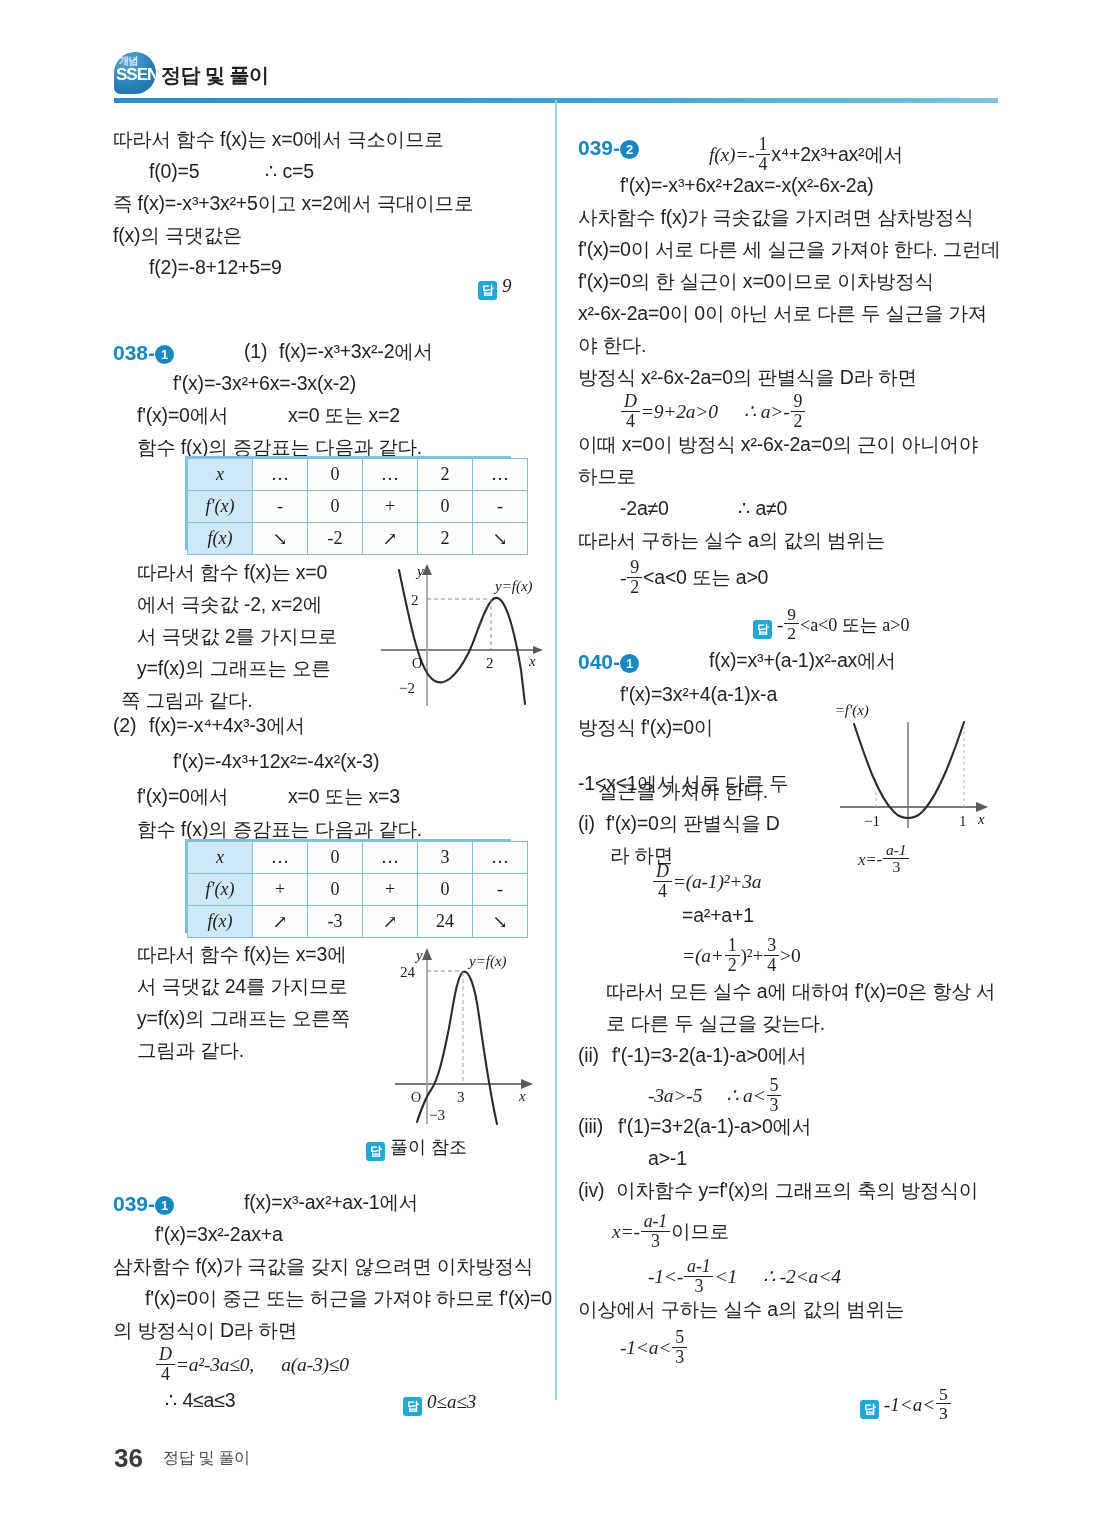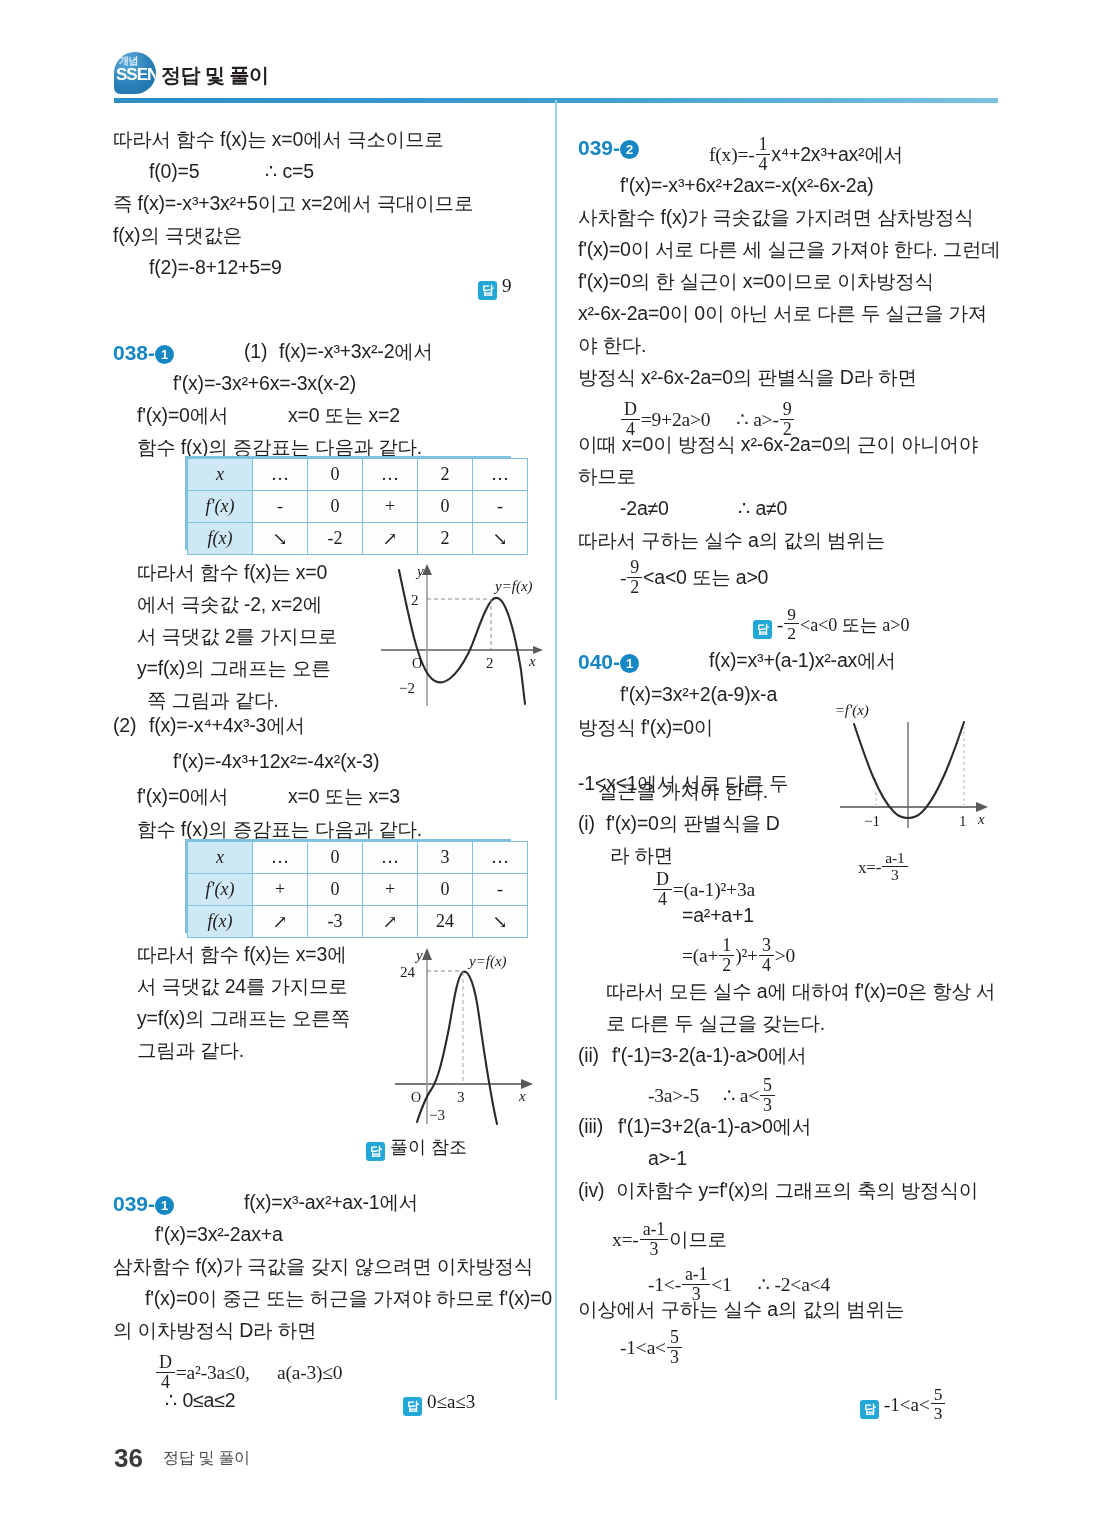--- a/index.html
+++ b/index.html
@@ -52,21 +52,21 @@
 
   
   .ln{
     position:absolute;white-space:nowrap;
     font-size:19.5px;line-height:1;
     font-family:"Liberation Sans","DejaVu Sans",sans-serif;
     color:#231f20;letter-spacing:-0.2px;
   }
   .mth{
     font-family:"Liberation Serif","DejaVu Serif",serif;
-    margin-top:8px;
+    font-style:italic;
   }
   .rm{font-family:"Liberation Serif","DejaVu Serif",serif;font-style:normal;}
 
   
   .pnum{
     position:absolute;white-space:nowrap;
     font-family:"Liberation Sans","DejaVu Sans",sans-serif;
     font-weight:700;font-size:21px;color:#1787c4;letter-spacing:0px;
   }
   .circnum{
@@ -187,21 +187,21 @@
         <td class="cell">2</td>
         <td class="cell">↘</td>
       </tr>
     </tbody>
       </table>
 
     <div class="ln" style="top:563px;left:24px;">따라서 함수 f(x)는 x=0</div>
     <div class="ln" style="top:595px;left:24px;">에서 극솟값 -2, x=2에</div>
     <div class="ln" style="top:627px;left:24px;">서 극댓값 2를 가지므로</div>
     <div class="ln" style="top:659px;left:24px;">y=f(x)의 그래프는 오른</div>
-    <div class="ln" style="top:691px;left:34px;">쪽 그림과 같다.</div>
+    <div class="ln" style="top:691px;left:8px;">쪽 그림과 같다.</div>
 
     <div class="graph" style="top:558px;left:258px;width:180px;height:150px;">
       <svg width="180" height="150" viewBox="0 0 180 150">
         <line x1="10" y1="92" x2="164" y2="92" stroke="#5a5a5a" stroke-width="1.6"></line>
         <polygon points="172,92 162,88 162,96" fill="#5a5a5a"></polygon>
         <line x1="56" y1="148" x2="56" y2="14" stroke="#9a9a9a" stroke-width="1.6"></line>
         <polygon points="56,6 51,17 61,17" fill="#5a5a5a"></polygon>
         <path d="M 28,12 C 40,70 48,108 60,120 C 72,132 86,118 98,94 C 106,77 112,52 121,42 C 130,33 140,52 150,112 L 154,146" fill="none" stroke="#2b2b2b" stroke-width="2.1" stroke-linecap="round"></path>
         <line x1="56" y1="41" x2="118" y2="41" stroke="#8a8a8a" stroke-width="1" stroke-dasharray="4,3"></line>
         <line x1="120" y1="41" x2="120" y2="92" stroke="#8a8a8a" stroke-width="1" stroke-dasharray="4,3"></line>
@@ -280,29 +280,29 @@
       <span class="badge">답</span><span class="rm" style="font-family:'Liberation Sans',sans-serif;font-size:18px;">풀이 참조</span>
     </div>
 
     <div class="pnum" style="top:1192px;left:0;">
       <span>039-</span><span class="circnum">1</span>
     </div>
     <div class="ln" style="top:1193px;left:131px;">f(x)=x³-ax²+ax-1에서</div>
     <div class="ln" style="top:1225px;left:42px;">f'(x)=3x²-2ax+a</div>
     <div class="ln" style="top:1257px;left:0px;text-align:center;">삼차함수 f(x)가 극값을 갖지 않으려면 이차방정식</div>
     <div class="ln" style="top:1289px;left:0px;margin-left:32px;">f'(x)=0이 중근 또는 허근을 가져야 하므로 f'(x)=0</div>
-    <div class="ln" style="top:1321px;left:0px;">의 이차방정식 D라 하면</div>
+    <div class="ln" style="top:1321px;left:0px;">의 방정식이 D라 하면</div>
     <div class="ln" style="top:1345px;left:42px;">
       <span class="frac">
         <span class="num mth">D</span>
         <span class="den rm">4</span>
       </span><span class="mth">=a²-3a≤0,</span>
       <span class="mth" style="margin-left:22px;">a(a-3)≤0</span>
     </div>
-    <div class="ln" style="top:1391px;left:52px;">∴ 0≤a≤2</div>
+    <div class="ln" style="top:1391px;left:52px;">∴ 4≤a≤3</div>
     <div class="ansline" style="top:1391px;left:290px;">
       <span class="badge">답</span><span class="mth">0≤a≤3</span>
     </div>
   </div>
 
   <div class="col col-right">
 
     <div class="pnum" style="top:136px;left:0;">
       <span>039-</span><span class="circnum">2</span>
     </div>
@@ -328,21 +328,21 @@
       <span class="mth">-</span><span class="frac"><span class="num rm">9</span><span class="den rm">2</span></span><span>&lt;a&lt;0 또는 a&gt;0</span>
     </div>
     <div class="ansline" style="top:605px;left:175px;">
       <span class="badge">답</span><span class="mth">-</span><span class="frac"><span class="num rm">9</span><span class="den rm">2</span></span><span style="font-size:18px;">&lt;a&lt;0 또는 a&gt;0</span>
     </div>
 
     <div class="pnum" style="top:650px;left:0;">
       <span>040-</span><span class="circnum">1</span>
     </div>
     <div class="ln" style="top:651px;left:131px;">f(x)=x³+(a-1)x²-ax에서</div>
-    <div class="ln" style="top:685px;left:42px;">f'(x)=3x²+2(a-9)x-a</div>
+    <div class="ln" style="top:685px;left:42px;">f'(x)=3x²+4(a-1)x-a</div>
     <div class="ln" style="top:718px;left:0;">방정식 f'(x)=0이</div>
     <div class="ln" style="top:774px;left:0;">-1&lt;x&lt;1에서 서로 다른 두</div>
     <div class="ln" style="top:782px;left:0;margin-left:20px;">실근을 가져야 한다.</div>
     <div class="ln" style="top:814px;left:0;">(i)</div>
     <div class="ln" style="top:814px;left:28px;">f'(x)=0의 판별식을 D</div>
     <div class="ln" style="top:846px;left:32px;">라 하면</div>
     <div class="ln" style="top:862px;left:74px;">
       <span class="frac"><span class="num mth">D</span><span class="den rm">4</span></span><span class="mth">=(a-1)²+3a</span>
     </div>
     <div class="ln" style="top:906px;left:104px;">=a²+a+1</div>

